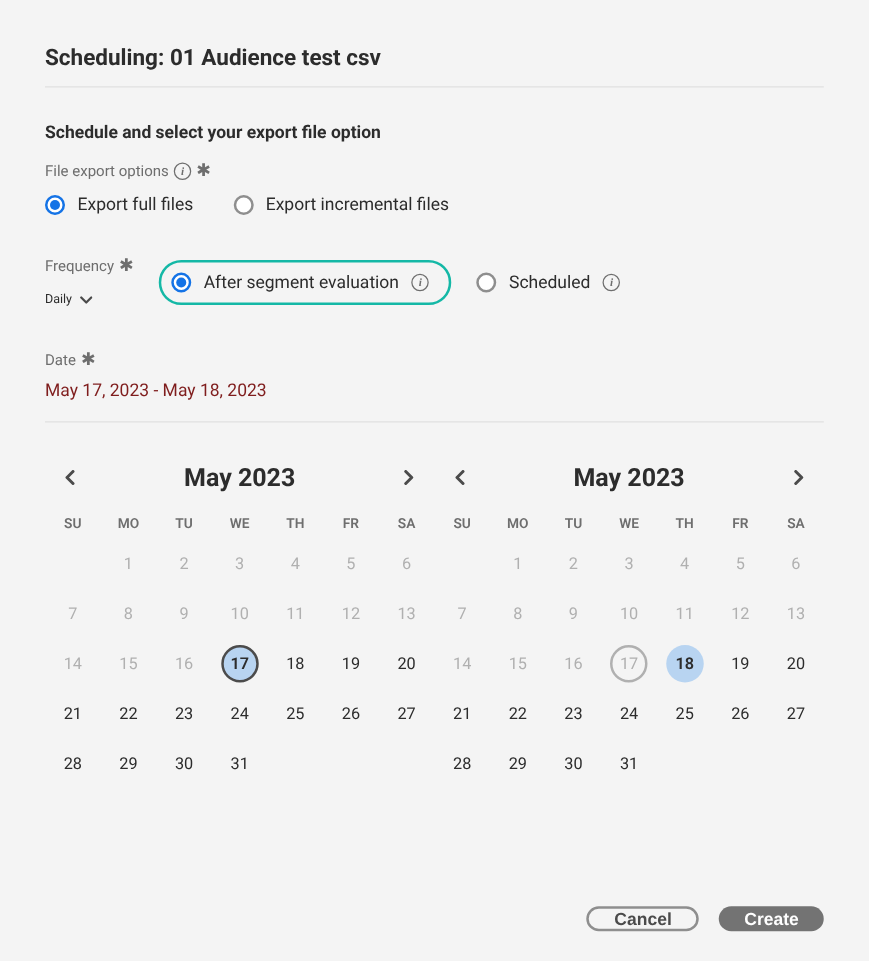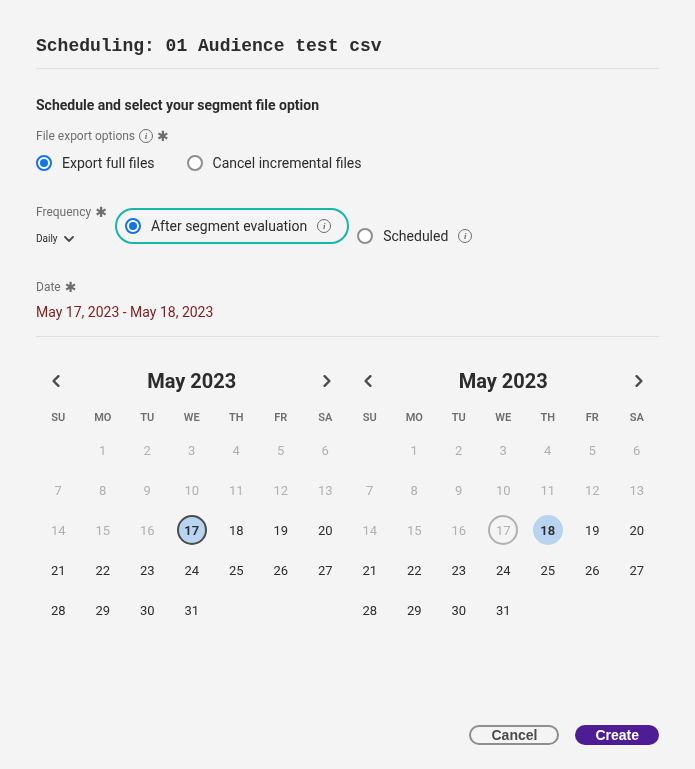--- a/index.html
+++ b/index.html
@@ -17,21 +17,20 @@
       display: flex;
       flex-direction: column;
     }
     .title {
       font-size: 18px;
       font-weight: 700;
       color: #2c2c2c;
       padding-bottom: 12px;
       border-bottom: 1px solid #e0e0e0;
       margin-bottom: 28px;
-      font-family: Liberation Mono, monospace;
     }
     .subtitle {
       font-size: 14px;
       font-weight: 700;
       color: #2c2c2c;
       margin-bottom: 12px;
     }
     .field-label {
       font-size: 12px;
       color: #6e6e6e;
@@ -93,22 +92,22 @@
       width: 8px;
       height: 8px;
       border-radius: 50%;
       background: #1473e6;
     }
     .freq-section {
       margin-bottom: 22px;
     }
     .freq-row {
       display: flex;
-      align-items: flex-end;
-      gap: 8px;
+      align-items: center;
+      gap: 20px;
     }
     .freq-label-col {
       display: flex;
       flex-direction: column;
       gap: 8px;
     }
     .select {
       display: inline-flex;
       align-items: center;
       gap: 6px;
@@ -229,47 +228,47 @@
       font-weight: 600;
       cursor: pointer;
       border: none;
     }
     .btn-secondary {
       background: transparent;
       border: 2px solid #8e8e8e;
       color: #4b4b4b;
     }
     .btn-primary {
-      background: #4c1d95;
+      background: #737373;
       color: #fff;
     }
   </style>
 </head>
 <body>
 
 <div class="modal">
 
   <h1 class="title">Scheduling: 01 Audience test csv</h1>
 
-  <div class="subtitle">Schedule and select your segment file option</div>
+  <div class="subtitle">Schedule and select your export file option</div>
 
   <div>
     <div class="field-label">
       <span>File export options</span>
       <span class="info-icon">i</span>
       <span class="asterisk">✱</span>
     </div>
     <div class="radio-row">
       <label class="radio-option">
         <span class="radio selected"></span>
         <span>Export full files</span>
       </label>
       <label class="radio-option">
         <span class="radio"></span>
-        <span>Cancel incremental files</span>
+        <span>Export incremental files</span>
       </label>
     </div>
   </div>
 
   <div class="freq-section">
     <div class="freq-row">
       <div class="freq-label-col">
         <div class="field-label">
           <span>Frequency</span>
           <span class="asterisk">✱</span>

